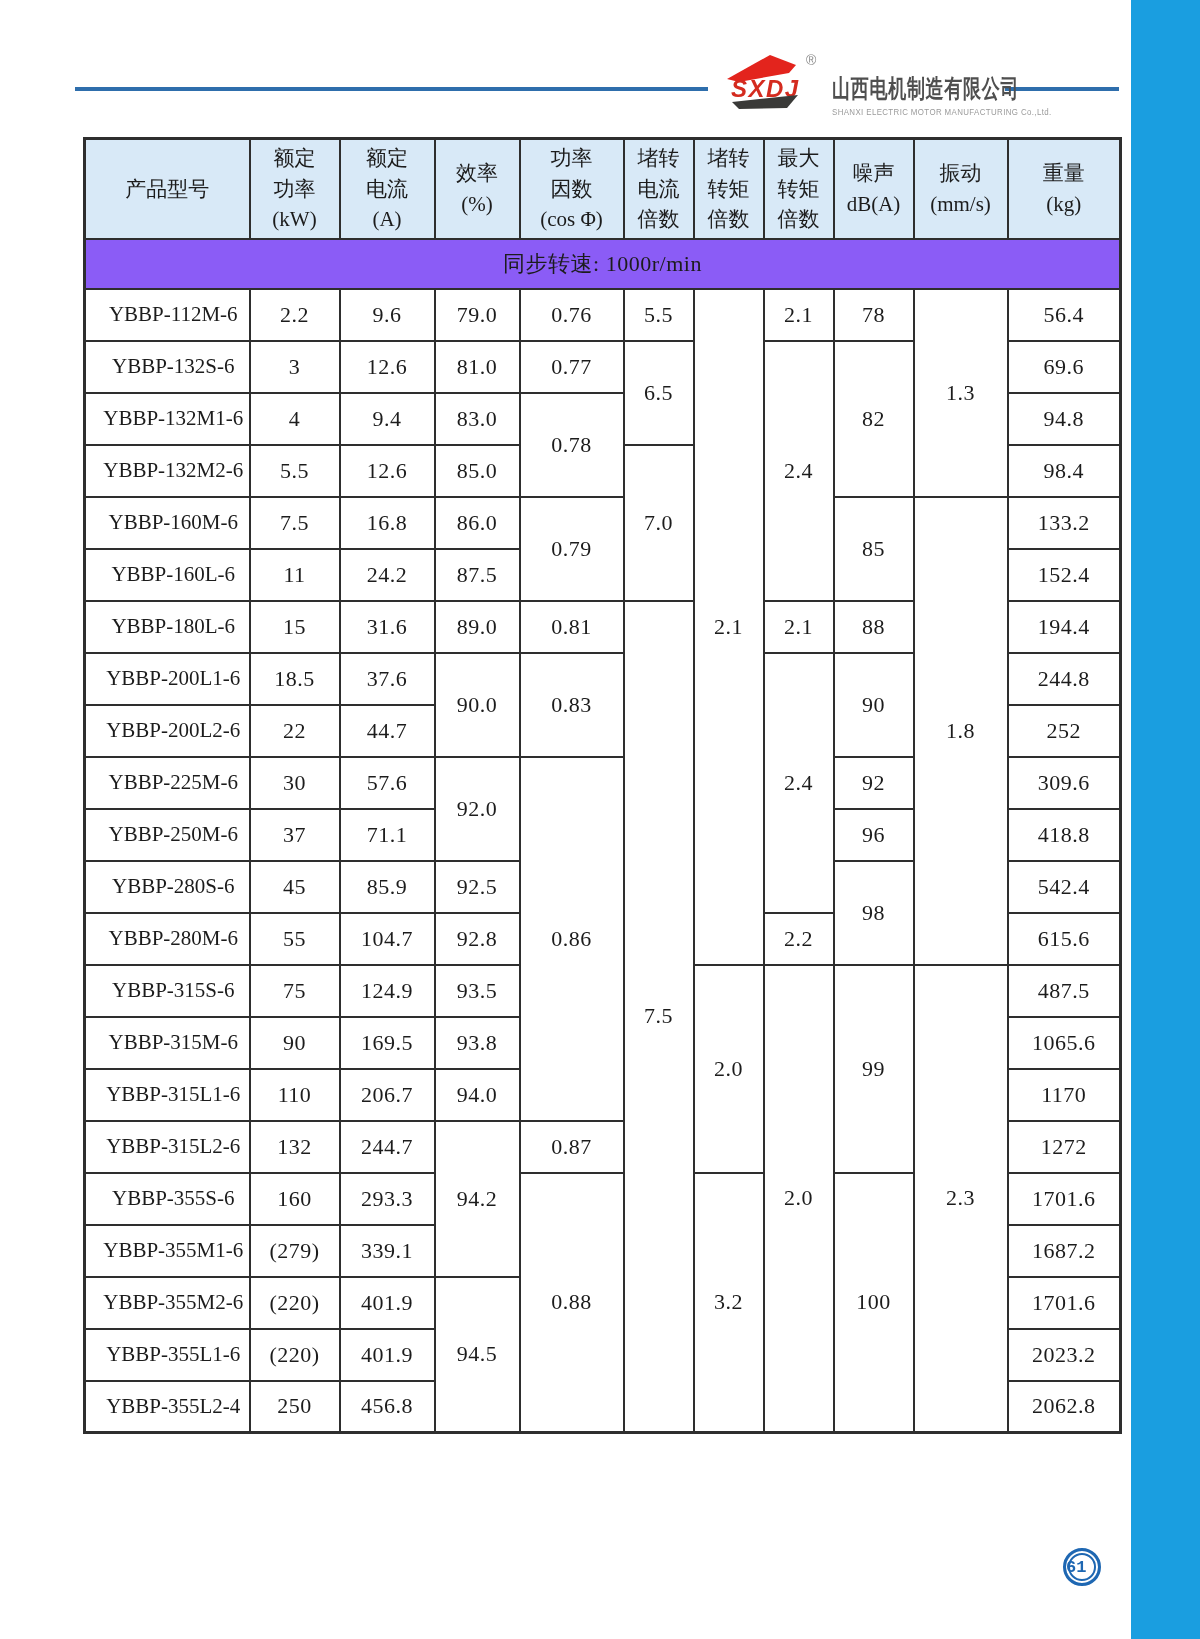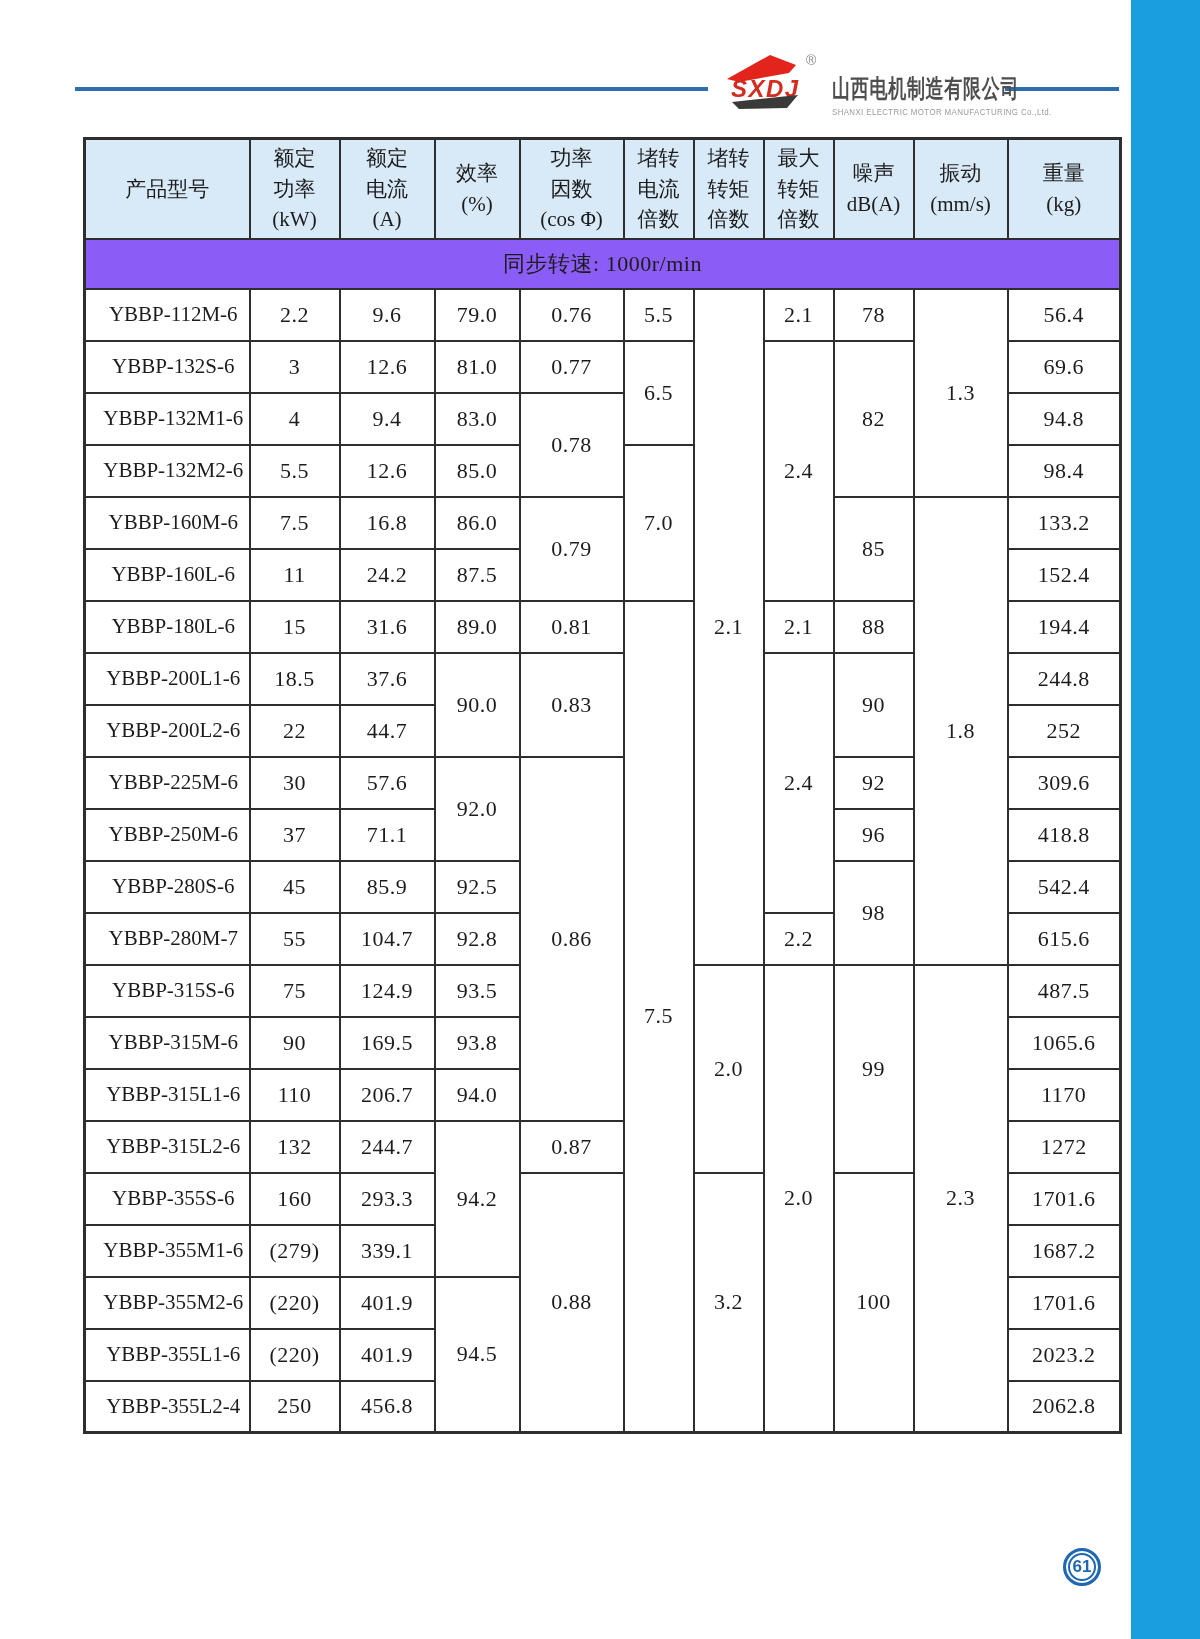--- a/index.html
+++ b/index.html
@@ -60,23 +60,23 @@
   }
   .spec tbody td{
     height:52px; font-size:22px; background:#ffffff; letter-spacing:0.5px;
   }
   .spec tbody td.model{ font-size:21px; letter-spacing:0;padding-left:12px; }
   
   .badge{
     position:absolute; left:1063px; top:1548px; width:38px; height:38px;
     border:3px solid #1E67B2; border-radius:50%;
     box-shadow: inset 0 0 0 2px #ffffff, inset 0 0 0 4px #1E67B2;
-    display:flex; align-items:center; justify-content:center;
+    display:flex; align-items:center; justify-content:flex-start;
     color:#1E67B2; font-weight:bold; font-size:17px;
-    font-family:Liberation Sans, sans-serif;
+    font-family:Liberation Mono, monospace;
     background:#ffffff;
   }
 </style>
 </head>
 <body>
 
 <div class="sidebar"></div>
 
 <div class="rule rule-left"></div>
 <div class="rule rule-right"></div>
@@ -245,21 +245,21 @@
     </tr>
     <tr>
       <td class="model">YBBP-280S-6</td>
       <td>45</td>
       <td>85.9</td>
       <td>92.5</td>
       <td rowspan="2">98</td>
       <td>542.4</td>
     </tr>
     <tr>
-      <td class="model">YBBP-280M-7</td>
+      <td class="model">YBBP-280M-6</td>
       <td>55</td>
       <td>104.7</td>
       <td>92.8</td>
       <td>2.2</td>
       <td>615.6</td>
     </tr>
     <tr>
       <td class="model">YBBP-315S-6</td>
       <td>75</td>
       <td>124.9</td>

